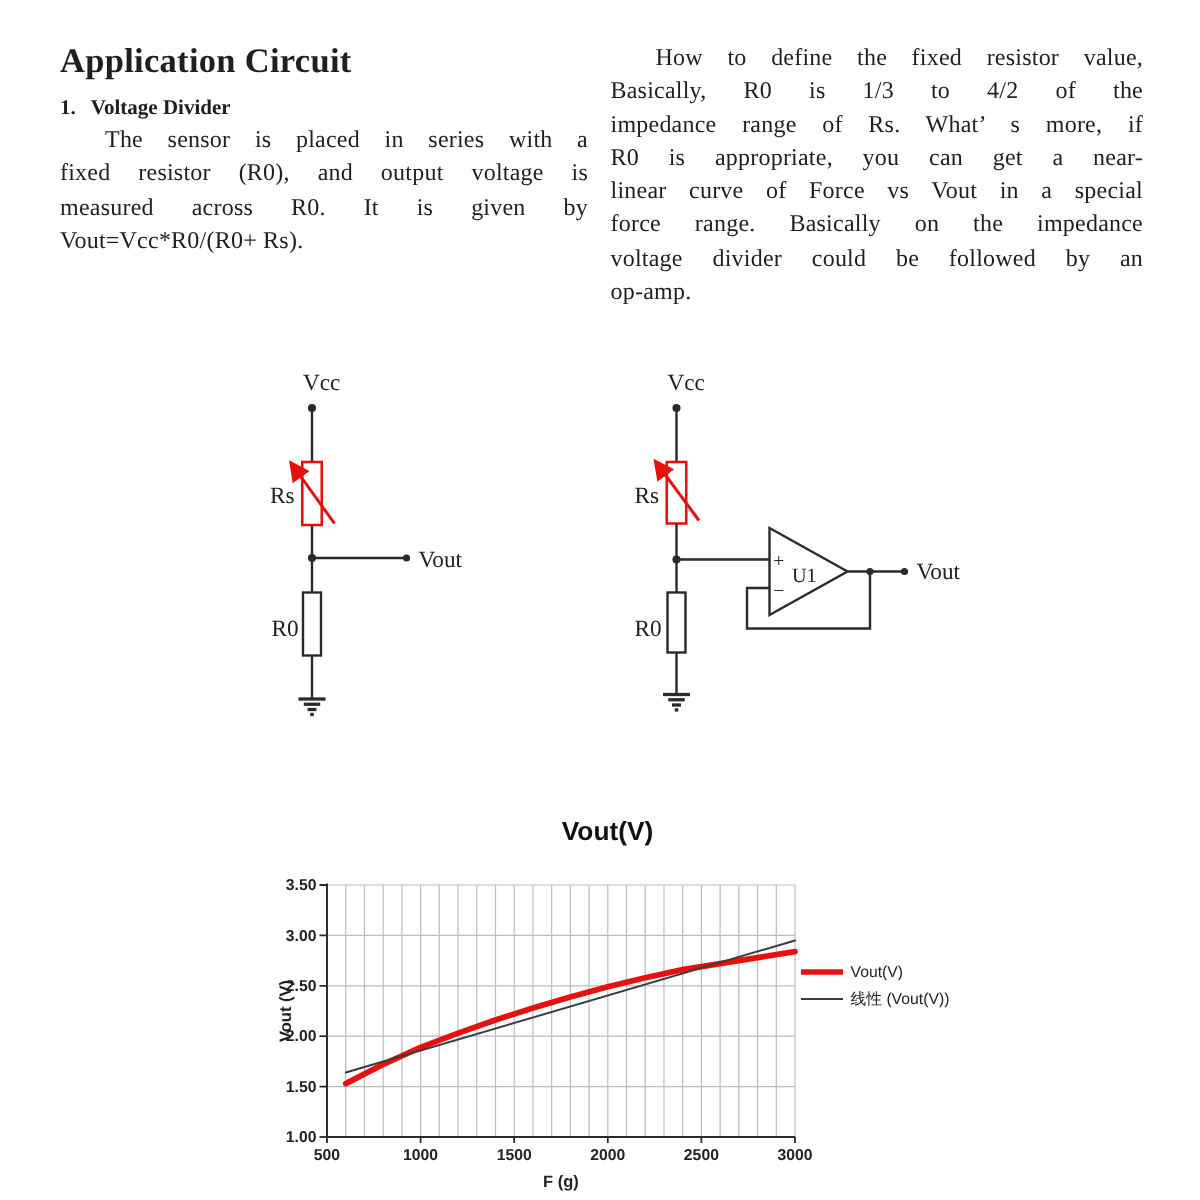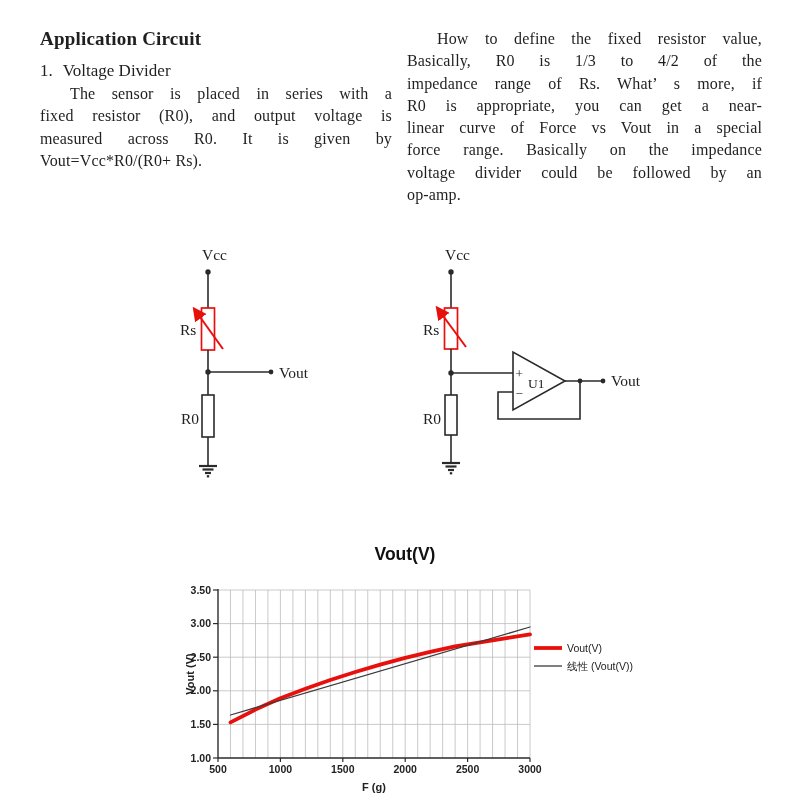--- a/index.html
+++ b/index.html
@@ -1,22 +1,22 @@
 <!DOCTYPE html>
 <html style="--red: #e8100c; --ink: #2a2a2a;"><head>
 <meta charset="utf-8">
 <style>
   html,body{margin:0;padding:0;background:#fff;}
   .page{position:relative;width:800px;height:800px;background:#fff;overflow:hidden;
         font-family:"Liberation Serif","DejaVu Serif",serif;color:#1f1f1f;}
   .col{position:absolute;top:28px;}
   .col-left{left:40px;width:352px;}
   .col-right{left:407px;width:355px;}
-  h1.doc-h1{font-size:19px;font-weight:bold;margin:0 0 11px 0;letter-spacing:.2px;}
-  h2.doc-h2{font-size:17px;font-weight:normal;margin:0 0 2px 0;}
+  h1.doc-h1{font-size:23px;font-weight:bold;margin:0 0 11px 0;letter-spacing:.2px;}
+  h2.doc-h2{font-size:14px;font-weight:bold;margin:0 0 2px 0;}
   h2.doc-h2 .num{display:inline-block;margin-right:10px;}
   .para{font-size:16px;line-height:22.3px;letter-spacing:.15px;}
   .para .jline{text-align:justify;text-align-last:justify;}
   .para .jline.last-line{text-align-last:left;}
   .para .jline.first-indent{text-indent:30px;}
   svg text{font-family:"Liberation Serif","DejaVu Serif",serif;}
   .clabel{font-size:15.5px;fill:#222;}
   .csmall{font-size:13.5px;fill:#222;}
   .cplus{font-size:13px;fill:#222;}
   .kstroke{stroke:var(--ink,#2a2a2a);stroke-width:1.6;fill:none;}

